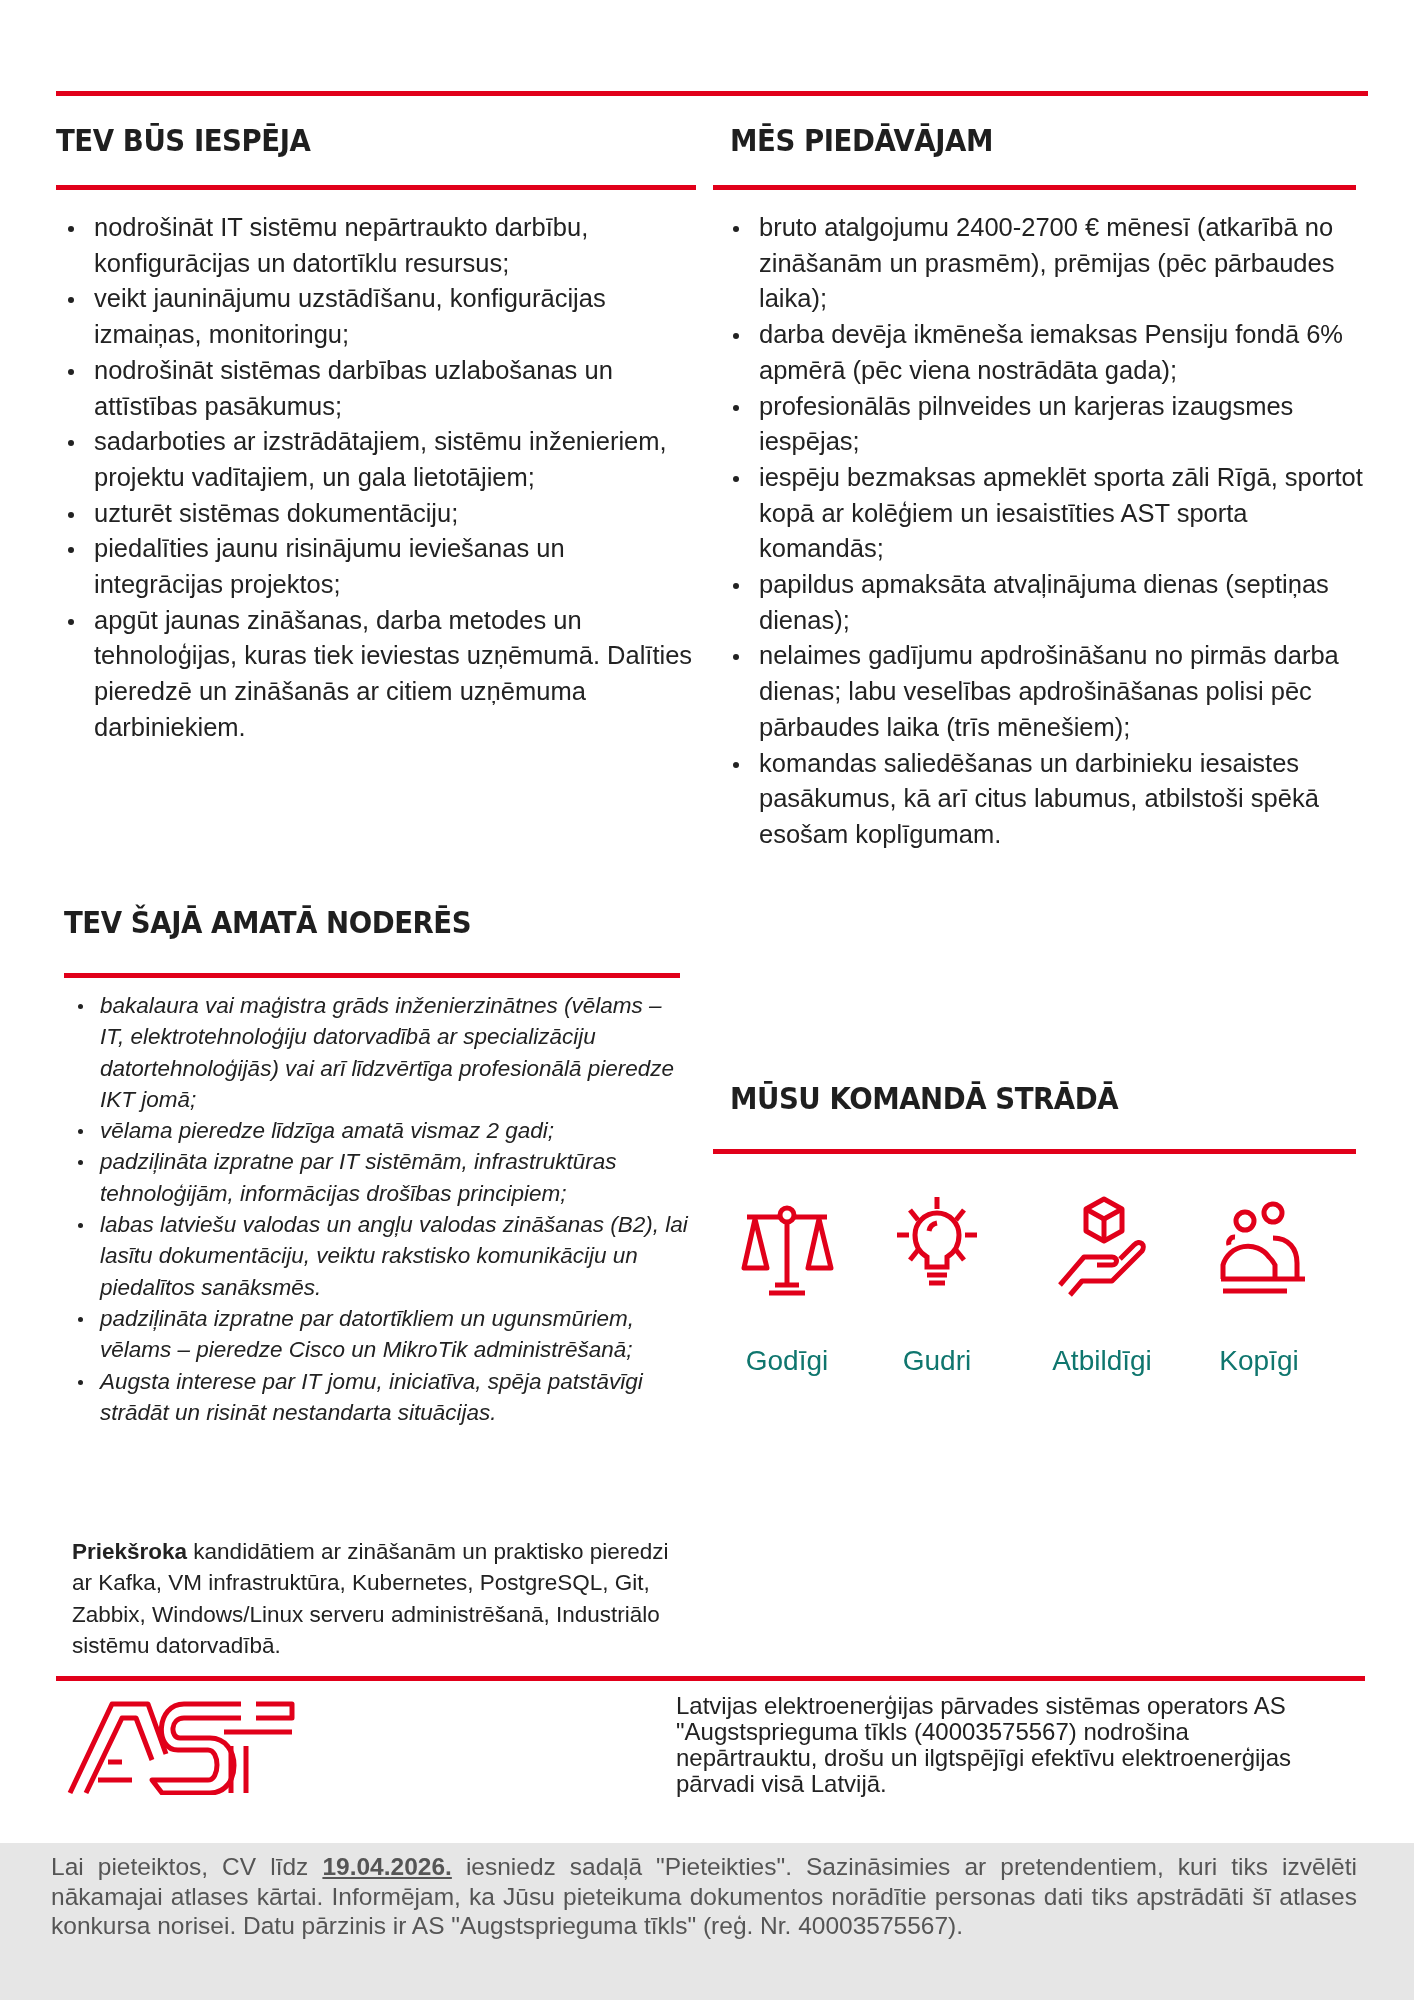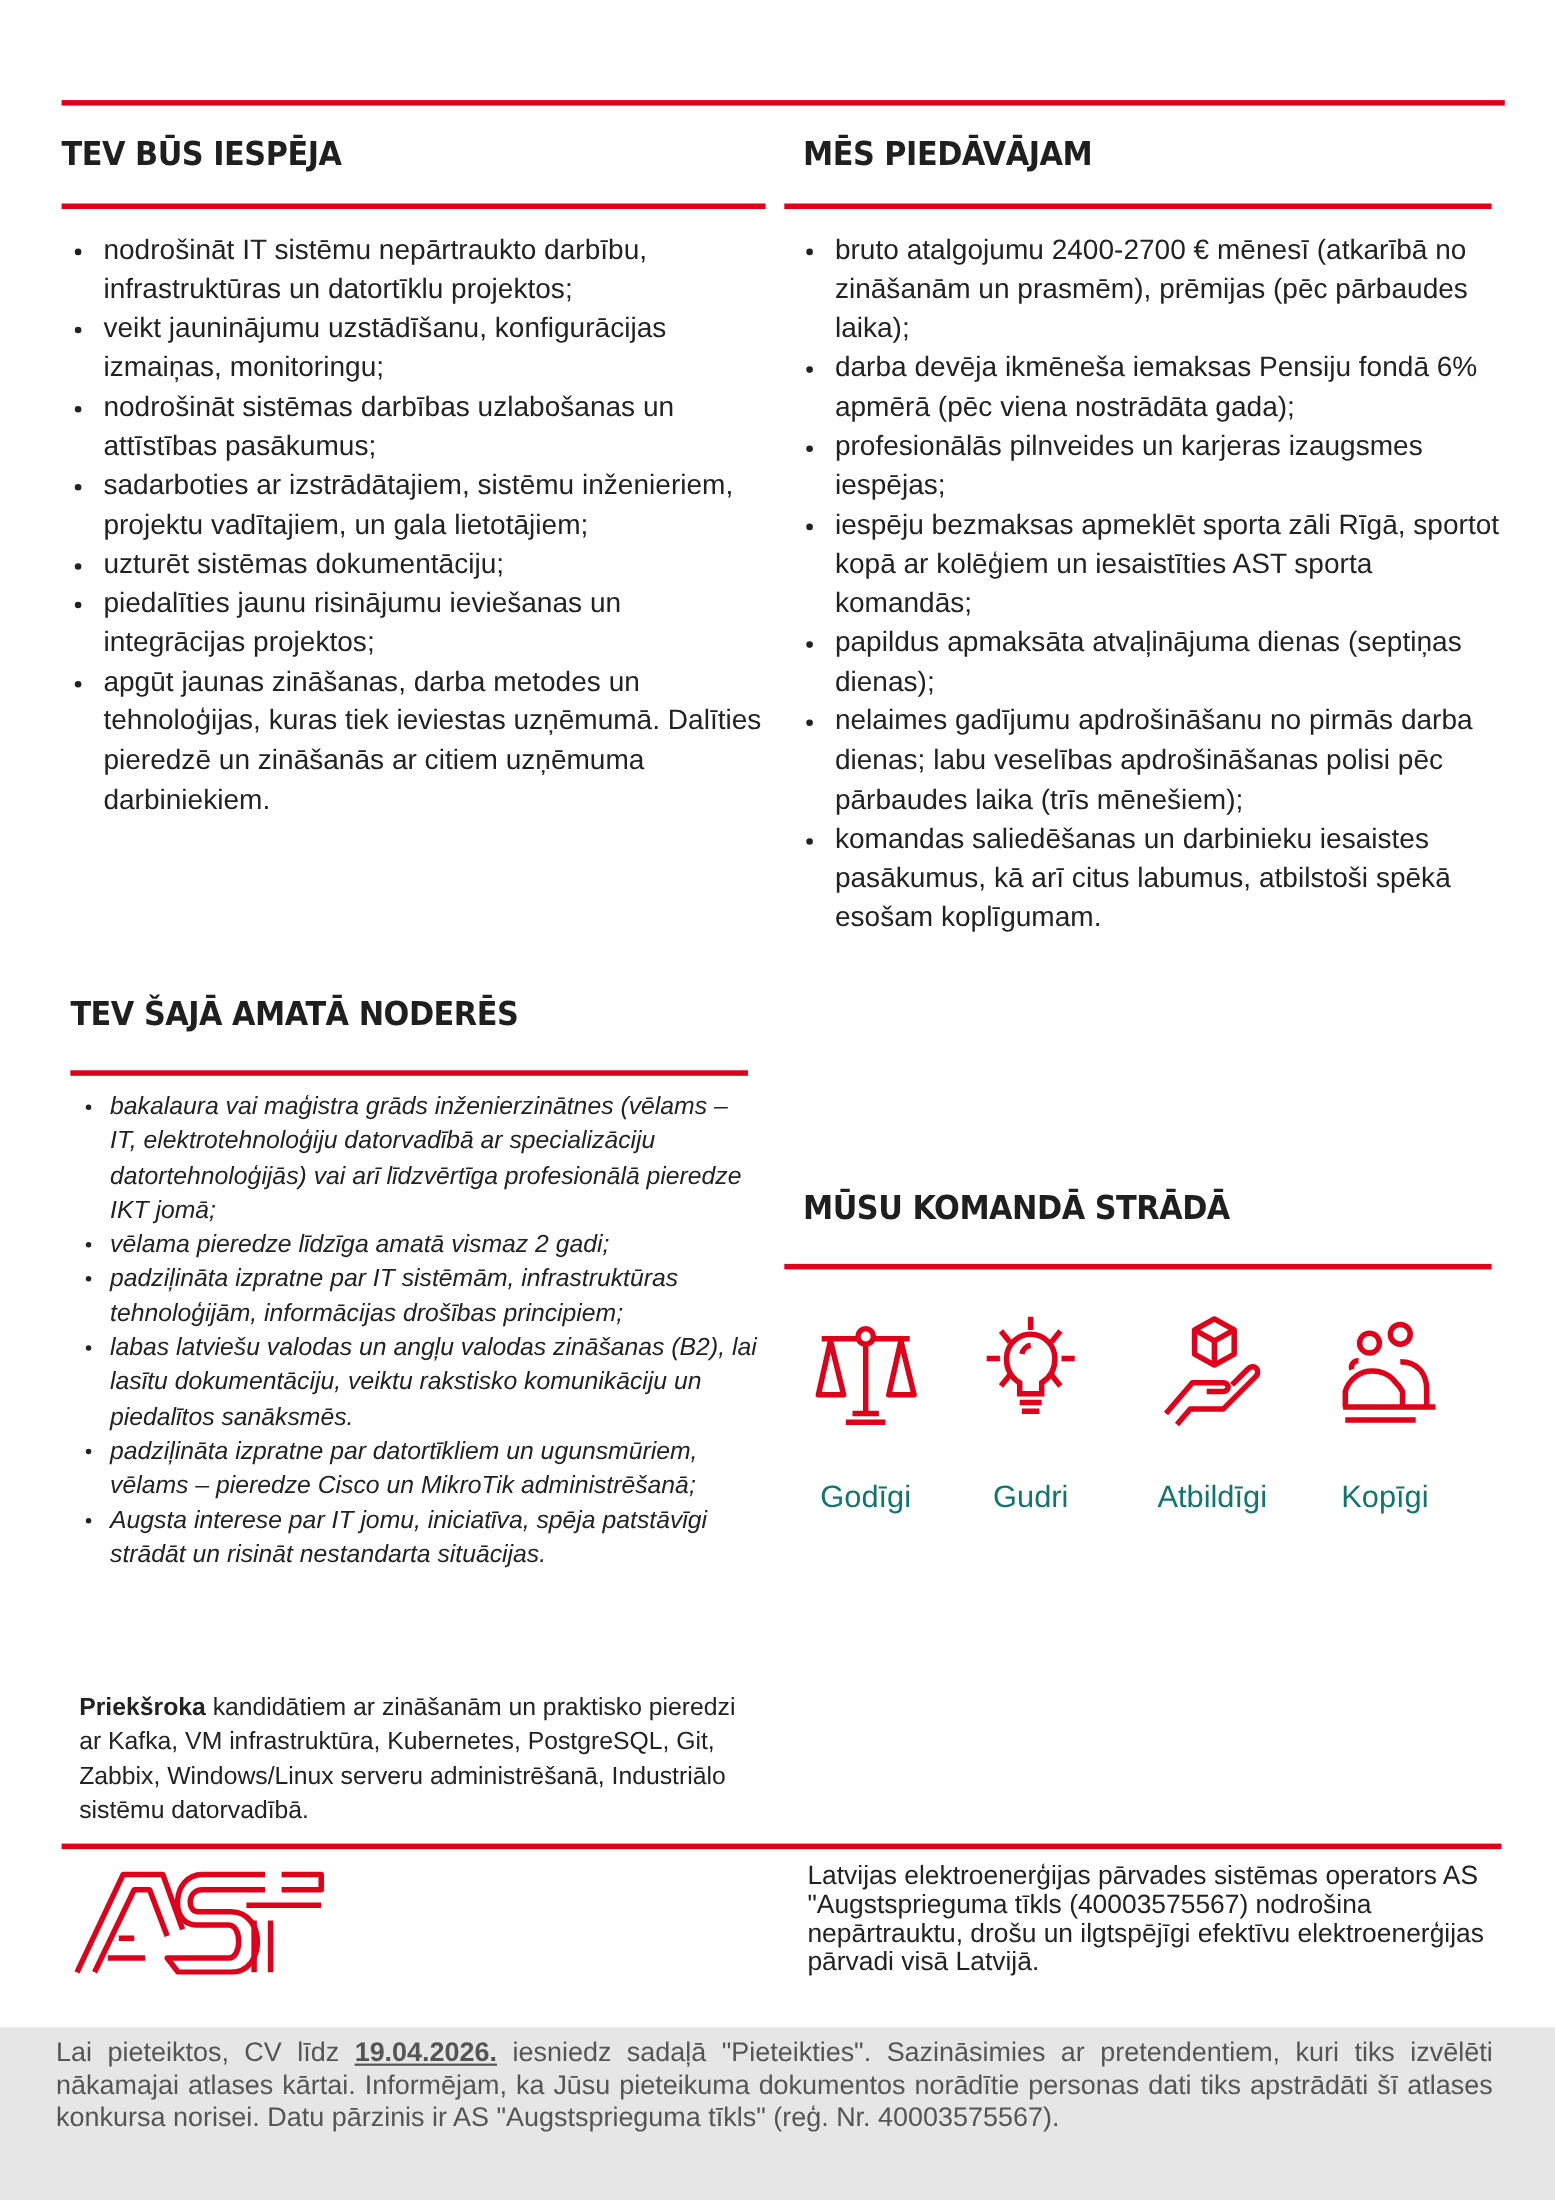--- a/index.html
+++ b/index.html
@@ -31,34 +31,34 @@
   .list-lg li::before { top: 16px; }
   .list-sm { font-size: 22.5px; line-height: 31.3px; }
   .list-sm li { padding-left: 30px; font-style: italic; }
   .list-sm li::before { top: 14px; left: 8px; width: 5px; height: 5px; }
   .advantage { position: absolute; font-size: 22.5px; line-height: 31.3px; text-indent: 0; }
   .advantage b { font-weight: bold; }
   .values { position: absolute; left: 712px; top: 1195px; width: 640px; height: 200px; }
   .value { position: absolute; top: 0; width: 150px; text-align: center; }
   .value svg { display: block; margin: 0 auto; }
   .value .vlabel { position: absolute; top: 150px; left: 0; width: 100%; font-size: 28px; color: #0f766e; }
-  .company { position: absolute; left: 734px; top: 1693px; width: 660px; font-size: 24px; line-height: 26px; color: #222; }
+  .company { position: absolute; left: 676px; top: 1693px; width: 660px; font-size: 24px; line-height: 26px; color: #222; }
   .notice-band { position: absolute; left: 0; top: 1843px; width: 1414px; height: 157px; background: #e6e6e6; }
   .notice { position: absolute; left: 51px; top: 1852px; width: 1306px; font-size: 24.5px; line-height: 29.5px; color: #555555; text-align: justify; }
   .notice b { color: #555555; text-decoration: underline; }
 </style>
 </head>
 <body>
 
 <div class="red-bar" style="left:56px; top:91px; width:1312px; height:5px;"></div>
 
 <div class="heading" style="left:56px; top:123px;">TEV BŪS IESPĒJA</div>
 <div class="red-bar" style="left:56px; top:185px; width:640px; height:5px;"></div>
 <ul class="blist list-lg" style="left:58px; top:210px; width:640px;">
-  <li>nodrošināt IT sistēmu nepārtraukto darbību, infrastruktūras un datortīklu projektos;</li>
+  <li>nodrošināt IT sistēmu nepārtraukto darbību, konfigurācijas un datortīklu resursus;</li>
   <li>veikt jauninājumu uzstādīšanu, konfigurācijas izmaiņas, monitoringu;</li>
   <li>nodrošināt sistēmas darbības uzlabošanas un attīstības pasākumus;</li>
   <li>sadarboties ar izstrādātajiem, sistēmu inženieriem, projektu vadītajiem, un gala lietotājiem;</li>
   <li>uzturēt sistēmas dokumentāciju;</li>
   <li>piedalīties jaunu risinājumu ieviešanas un integrācijas projektos;</li>
   <li>apgūt jaunas zināšanas, darba metodes un tehnoloģijas, kuras tiek ieviestas uzņēmumā. Dalīties pieredzē un zināšanās ar citiem uzņēmuma darbiniekiem.</li>
 </ul>
 
 <div class="heading" style="left:730px; top:123px;">MĒS PIEDĀVĀJAM</div>
 <div class="red-bar" style="left:713px; top:185px; width:643px; height:5px;"></div>

